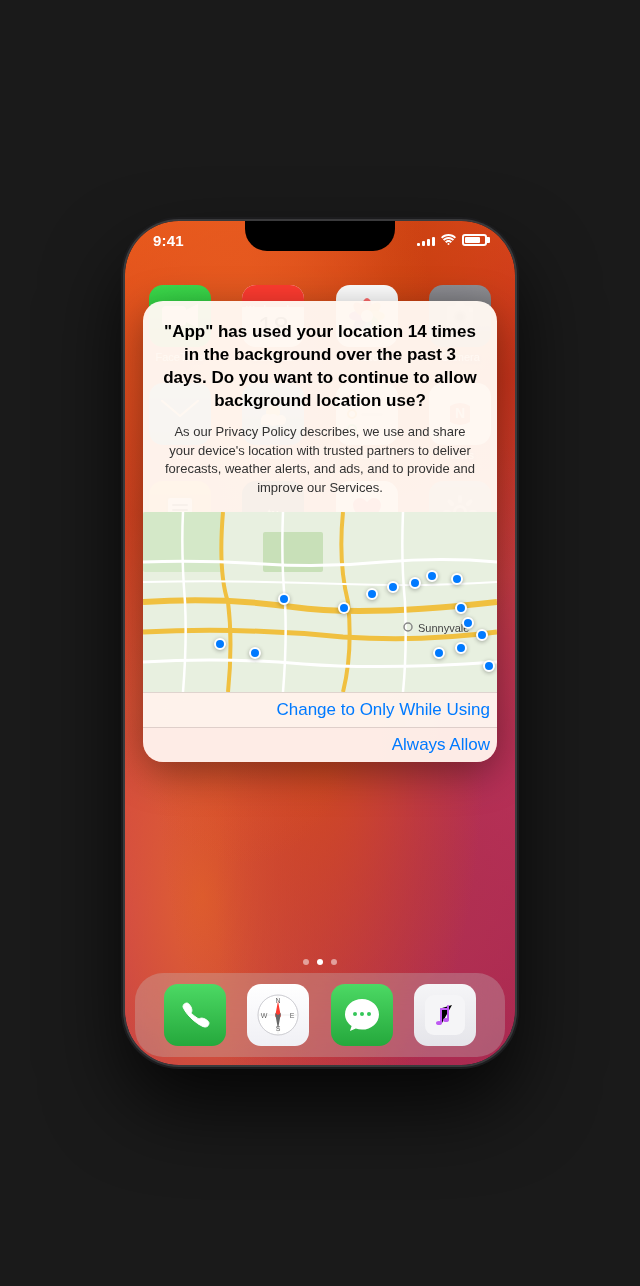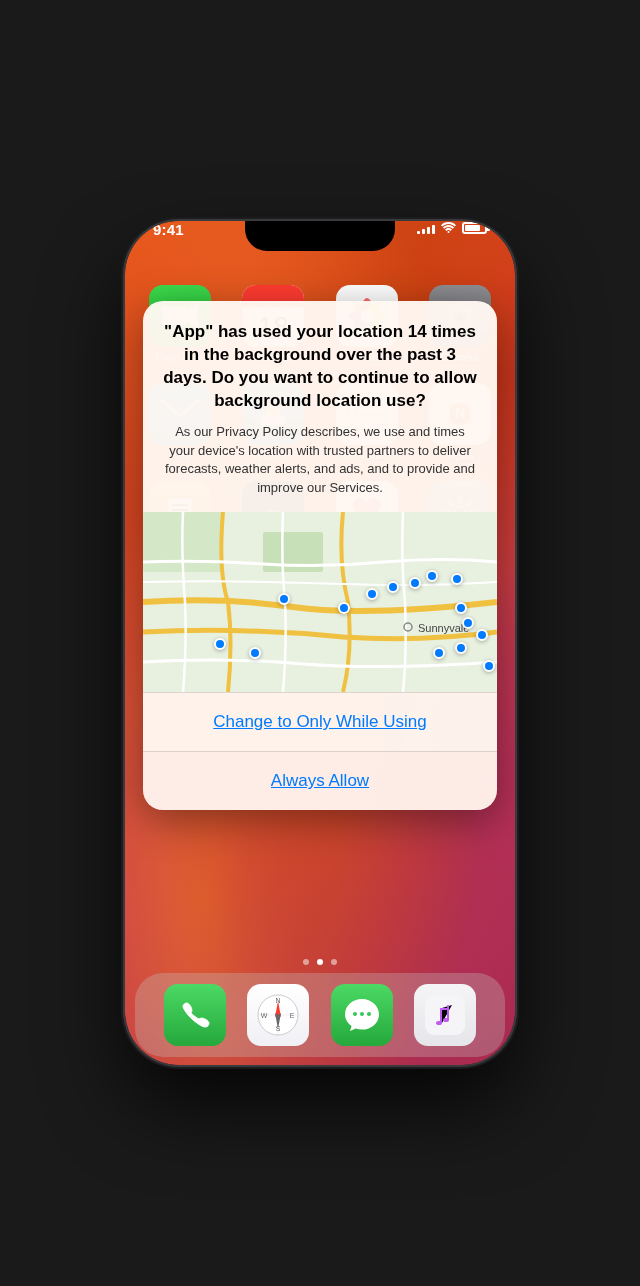--- a/index.html
+++ b/index.html
@@ -89,21 +89,21 @@
     }
 
     
     .status-bar {
       position: absolute;
       top: 0;
       left: 0;
       right: 0;
       height: 44px;
       display: flex;
-      align-items: flex-start;
+      align-items: center;
       padding: 0 28px 6px;
       justify-content: space-between;
       z-index: 50;
       color: #fff;
     }
     .status-time {
       font-size: 15px;
       font-weight: 600;
       letter-spacing: 0.2px;
     }
@@ -314,30 +314,29 @@
       height: 12px;
       background: #007aff;
       border-radius: 50%;
       border: 2px solid #fff;
       box-shadow: 0 1px 4px rgba(0,0,0,0.3);
     }
 
     
     .dialog-button {
       width: 100%;
-      padding: 19px;
+      padding: 7px;
       border: none;
       background: transparent;
       font-size: 17px;
       color: #007aff;
       cursor: pointer;
-      text-align: center;
+      text-align: right;
       font-family: inherit;
       font-weight: 400;
-      text-decoration: underline;
     }
 
     .dialog-button:first-of-type {
       border-top: 1px solid rgba(0,0,0,0.12);
     }
 
     .dialog-button + .dialog-button {
       border-top: 1px solid rgba(0,0,0,0.12);
       background: rgba(255,200,200,0.15);
     }
@@ -628,21 +627,21 @@
               <ellipse cx="21" cy="25" rx="3" ry="2" fill="#bf5af2"></ellipse>
             </svg>
           </div>
         </div>
       </div>
     </div>
 
     <div class="location-dialog">
       <div class="dialog-text-section">
         <p class="dialog-title">"App" has used your location 14 times in the background over the past 3 days. Do you want to continue to allow background location use?</p>
-        <p class="dialog-subtitle">As our Privacy Policy describes, we use and times your device's location with trusted partners to deliver forecasts, weather alerts, and ads, and to provide and improve our Services.</p>
+        <p class="dialog-subtitle">As our Privacy Policy describes, we use and share your device's location with trusted partners to deliver forecasts, weather alerts, and ads, and to provide and improve our Services.</p>
       </div>
 
       
       <div class="dialog-map">
         <div class="map-bg">
           <svg class="map-svg" viewBox="0 0 354 180" preserveAspectRatio="xMidYMid slice" xmlns="http://www.w3.org/2000/svg">
 
             <rect width="354" height="180" fill="#e8f0e0"></rect>
 
             <rect x="0" y="0" width="80" height="60" fill="#d4e8c8" rx="2"></rect>

